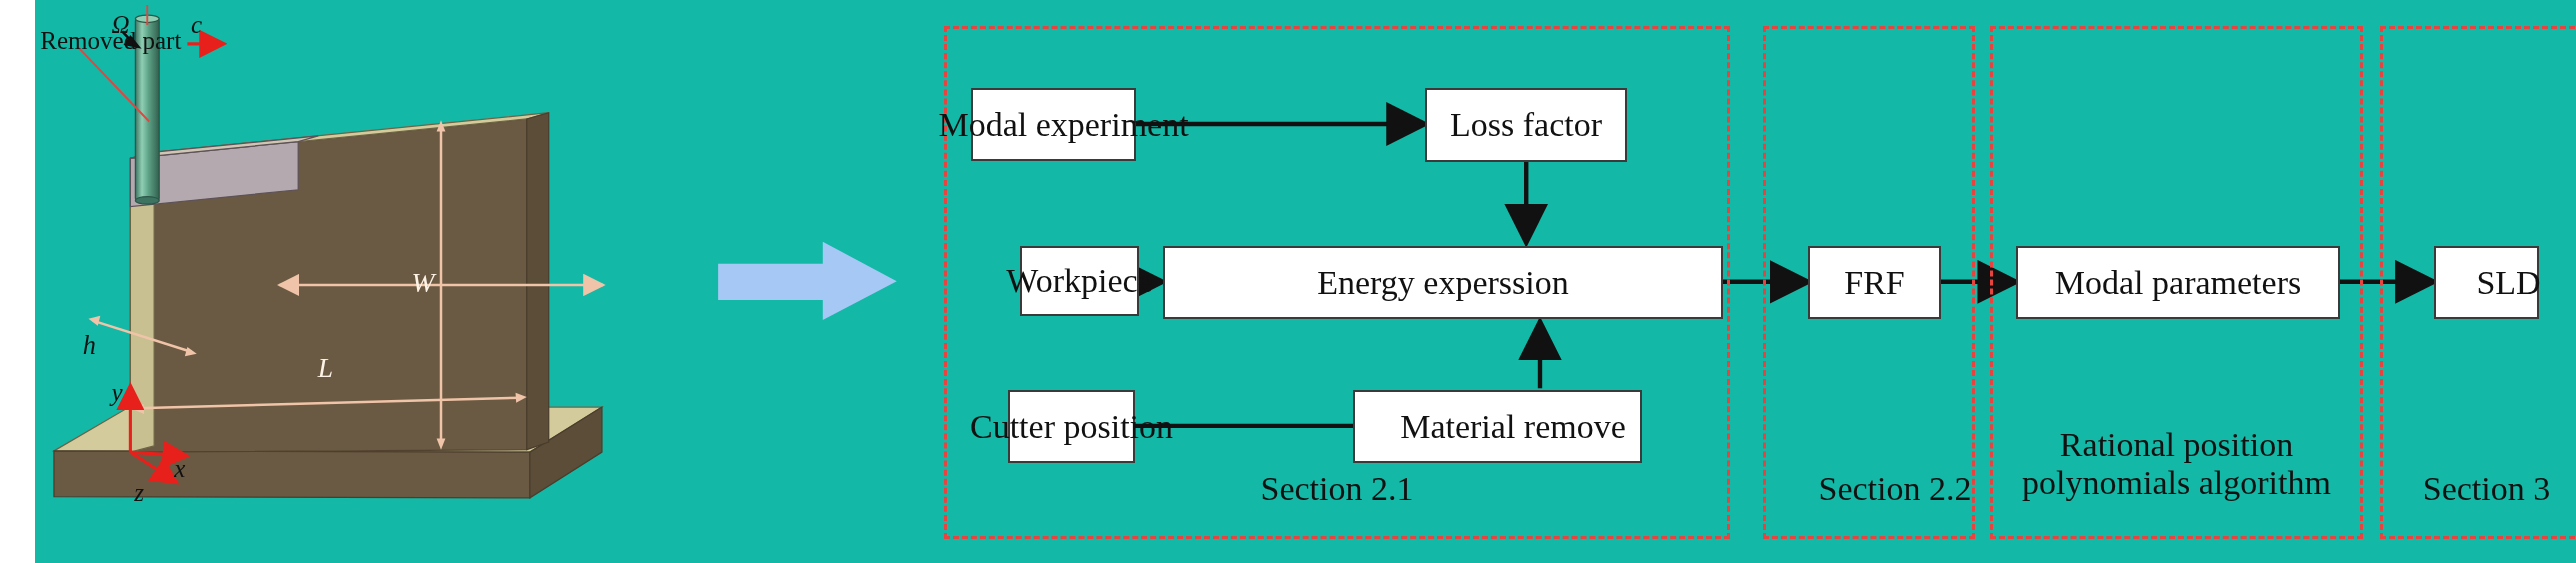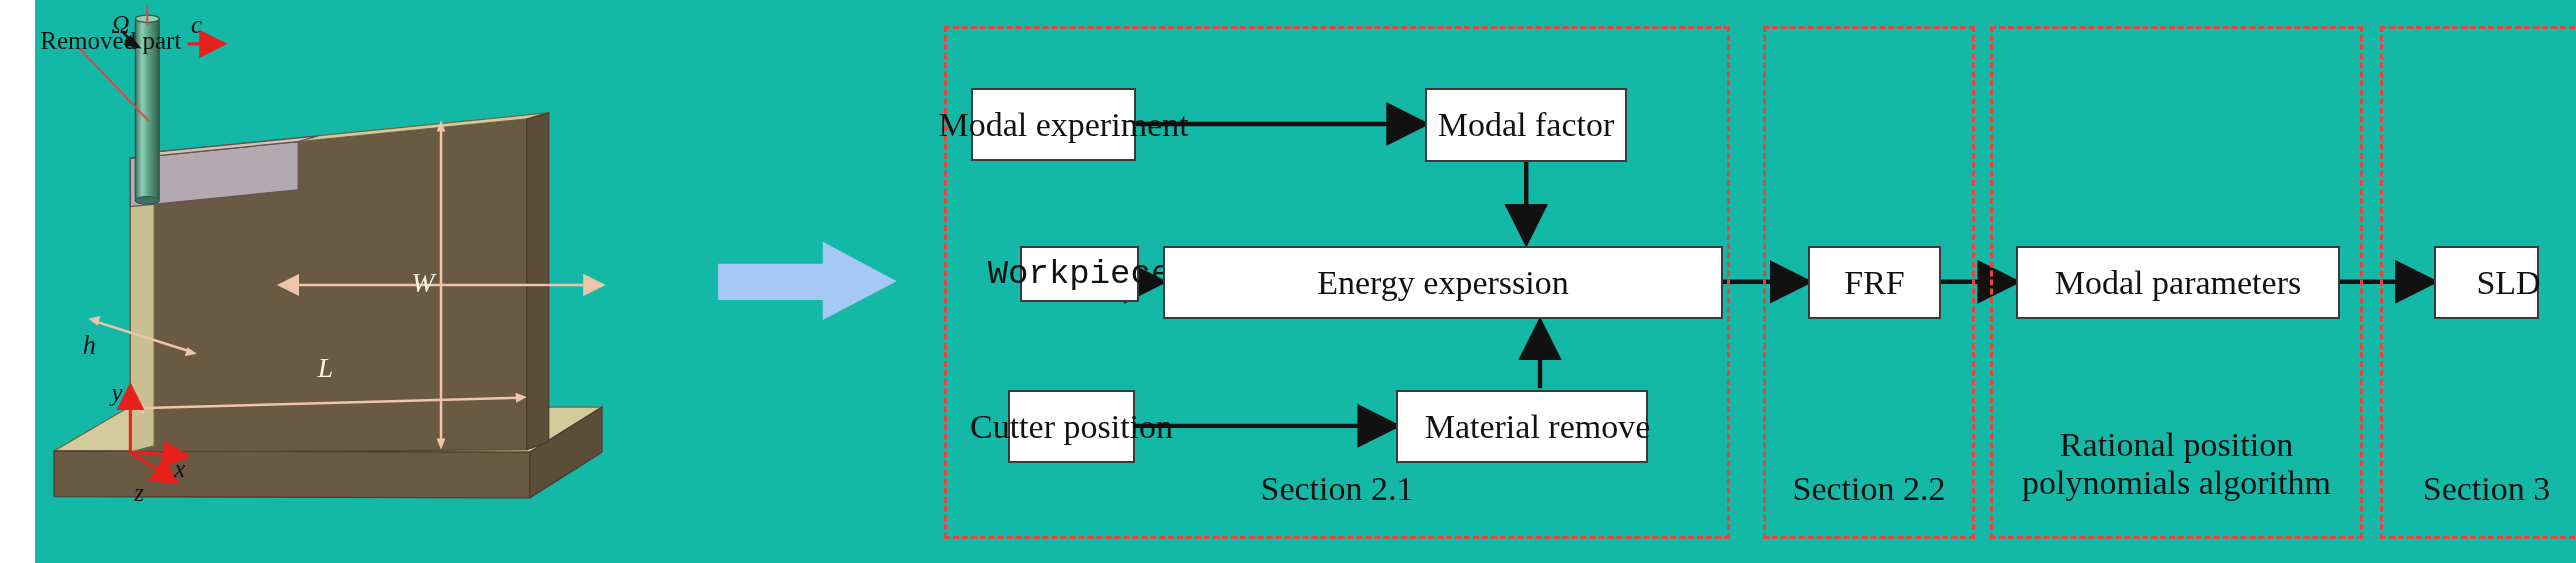--- a/index.html
+++ b/index.html
@@ -144,39 +144,39 @@
       <line x1="3679" y1="450" x2="3827" y2="450" stroke="#111" stroke-width="7" marker-end="url(#bk)"></line>
     </svg>
 
     <div class="dashbox" style="left:909px;top:26px;width:786px;height:513px;"></div>
     <div class="dashbox" style="left:1728px;top:26px;width:212px;height:513px;"></div>
     <div class="dashbox" style="left:1955px;top:26px;width:373px;height:513px;"></div>
     <div class="dashbox" style="left:2345px;top:26px;width:213px;height:513px;"></div>
 
     <div class="node" style="left:936px;top:88px;width:165px;height:73px;padding-left:20px;">Modal experiment</div>
 
-    <div class="node" style="left:1390px;top:88px;width:202px;height:74px;">Modal factor</div>
+    <div class="node" style="left:1390px;top:88px;width:202px;height:74px;">Loss factor</div>
 
-    <div class="node" style="left:985px;top:246px;width:119px;height:56px;font-family:Liberation Mono, monospace;">Workpiece</div>
+    <div class="node" style="left:985px;top:246px;width:119px;height:70px;">Workpiece</div>
 
     <div class="node" style="left:1128px;top:246px;width:560px;height:73px;">Energy experssion</div>
 
     <div class="node" style="left:973px;top:390px;width:127px;height:73px;">Cutter position</div>
 
-    <div class="node" style="left:1361px;top:390px;width:252px;height:73px;padding-left:31px;">Material remove</div>
+    <div class="node" style="left:1318px;top:390px;width:289px;height:73px;padding-left:31px;">Material remove</div>
 
     <div class="node" style="left:1773px;top:246px;width:133px;height:73px;">FRF</div>
 
     <div class="node" style="left:1981px;top:246px;width:324px;height:73px;text-align:right;">Modal parameters</div>
 
     <div class="node" style="left:2399px;top:246px;width:105px;height:73px;padding-left:44px;">SLD</div>
 
     <div class="seclabel" style="left:909px;top:470px;width:786px;">Section 2.1</div>
 
-    <div class="seclabel" style="left:1728px;top:470px;width:212px;">Section 2.2</div>
+    <div class="seclabel" style="left:1728px;top:470px;width:212px;padding-left:26px;">Section 2.2</div>
 
     <div class="seclabel two" style="left:1955px;top:426px;width:373px;">
       <div>Rational position</div>
       <div>polynomials algorithm</div>
     </div>
 
     <div class="seclabel" style="left:2345px;top:470px;width:213px;">Section 3</div>
   </div>
 
 </div>

